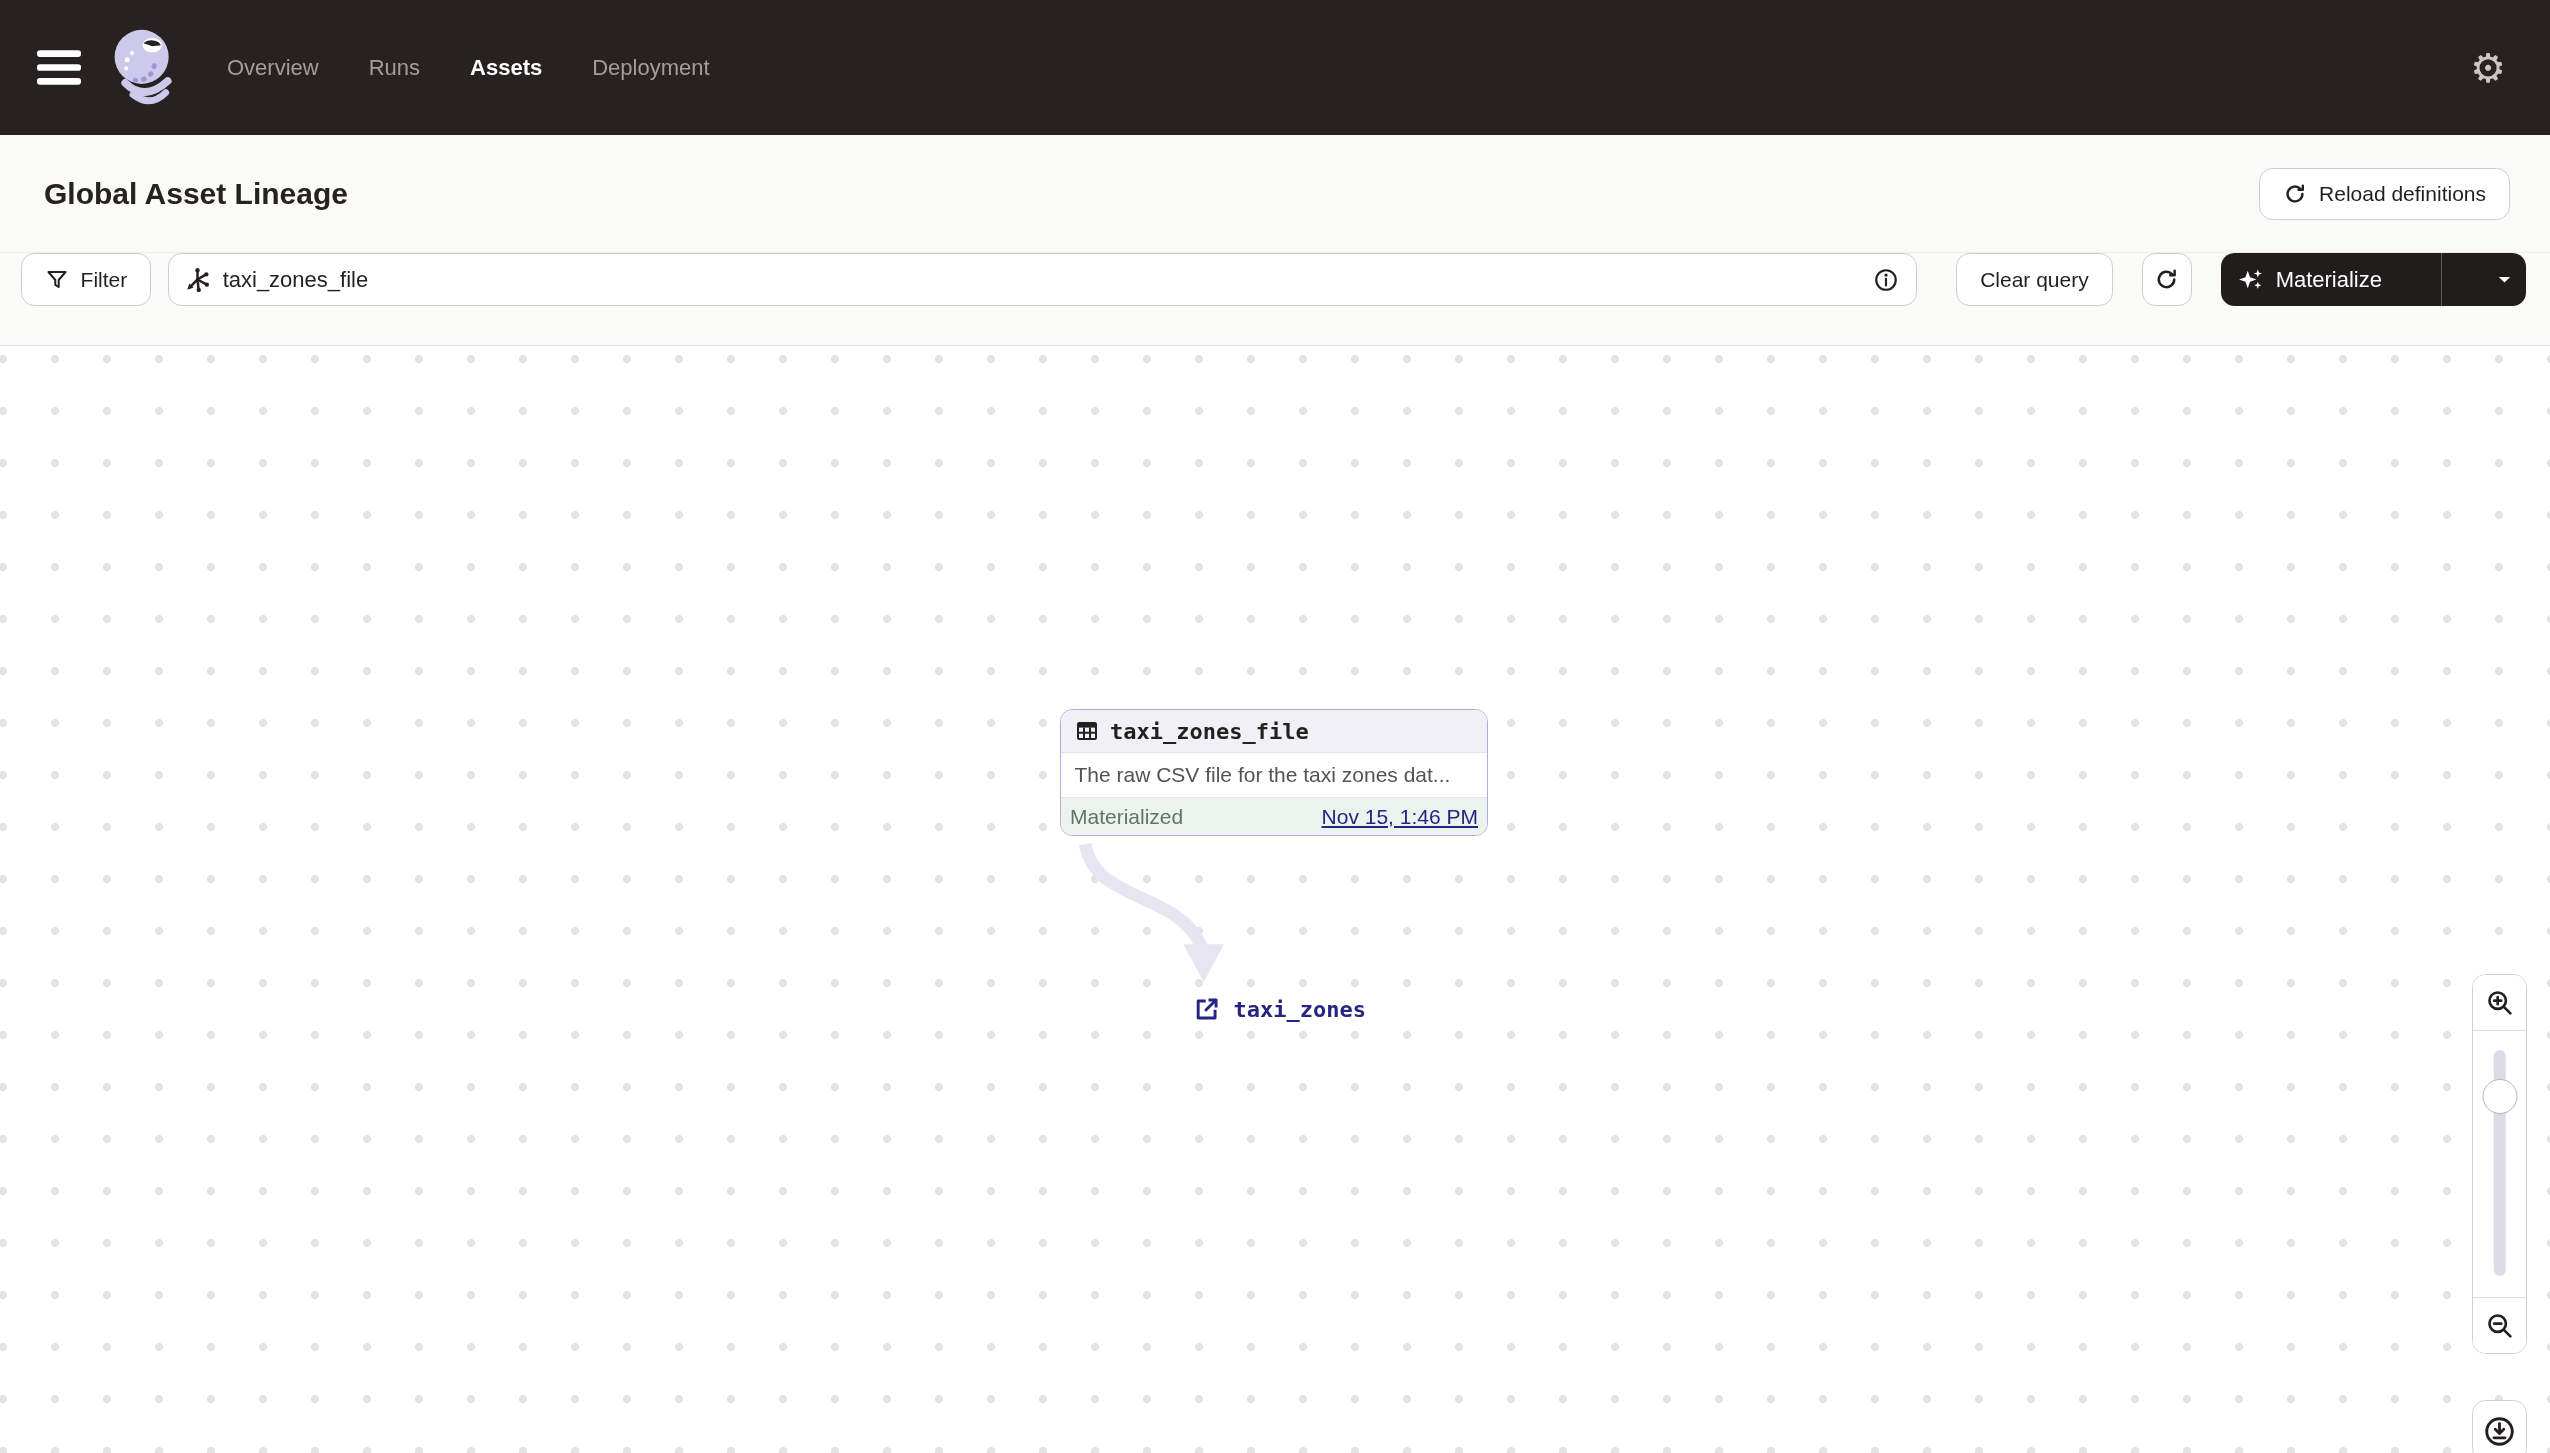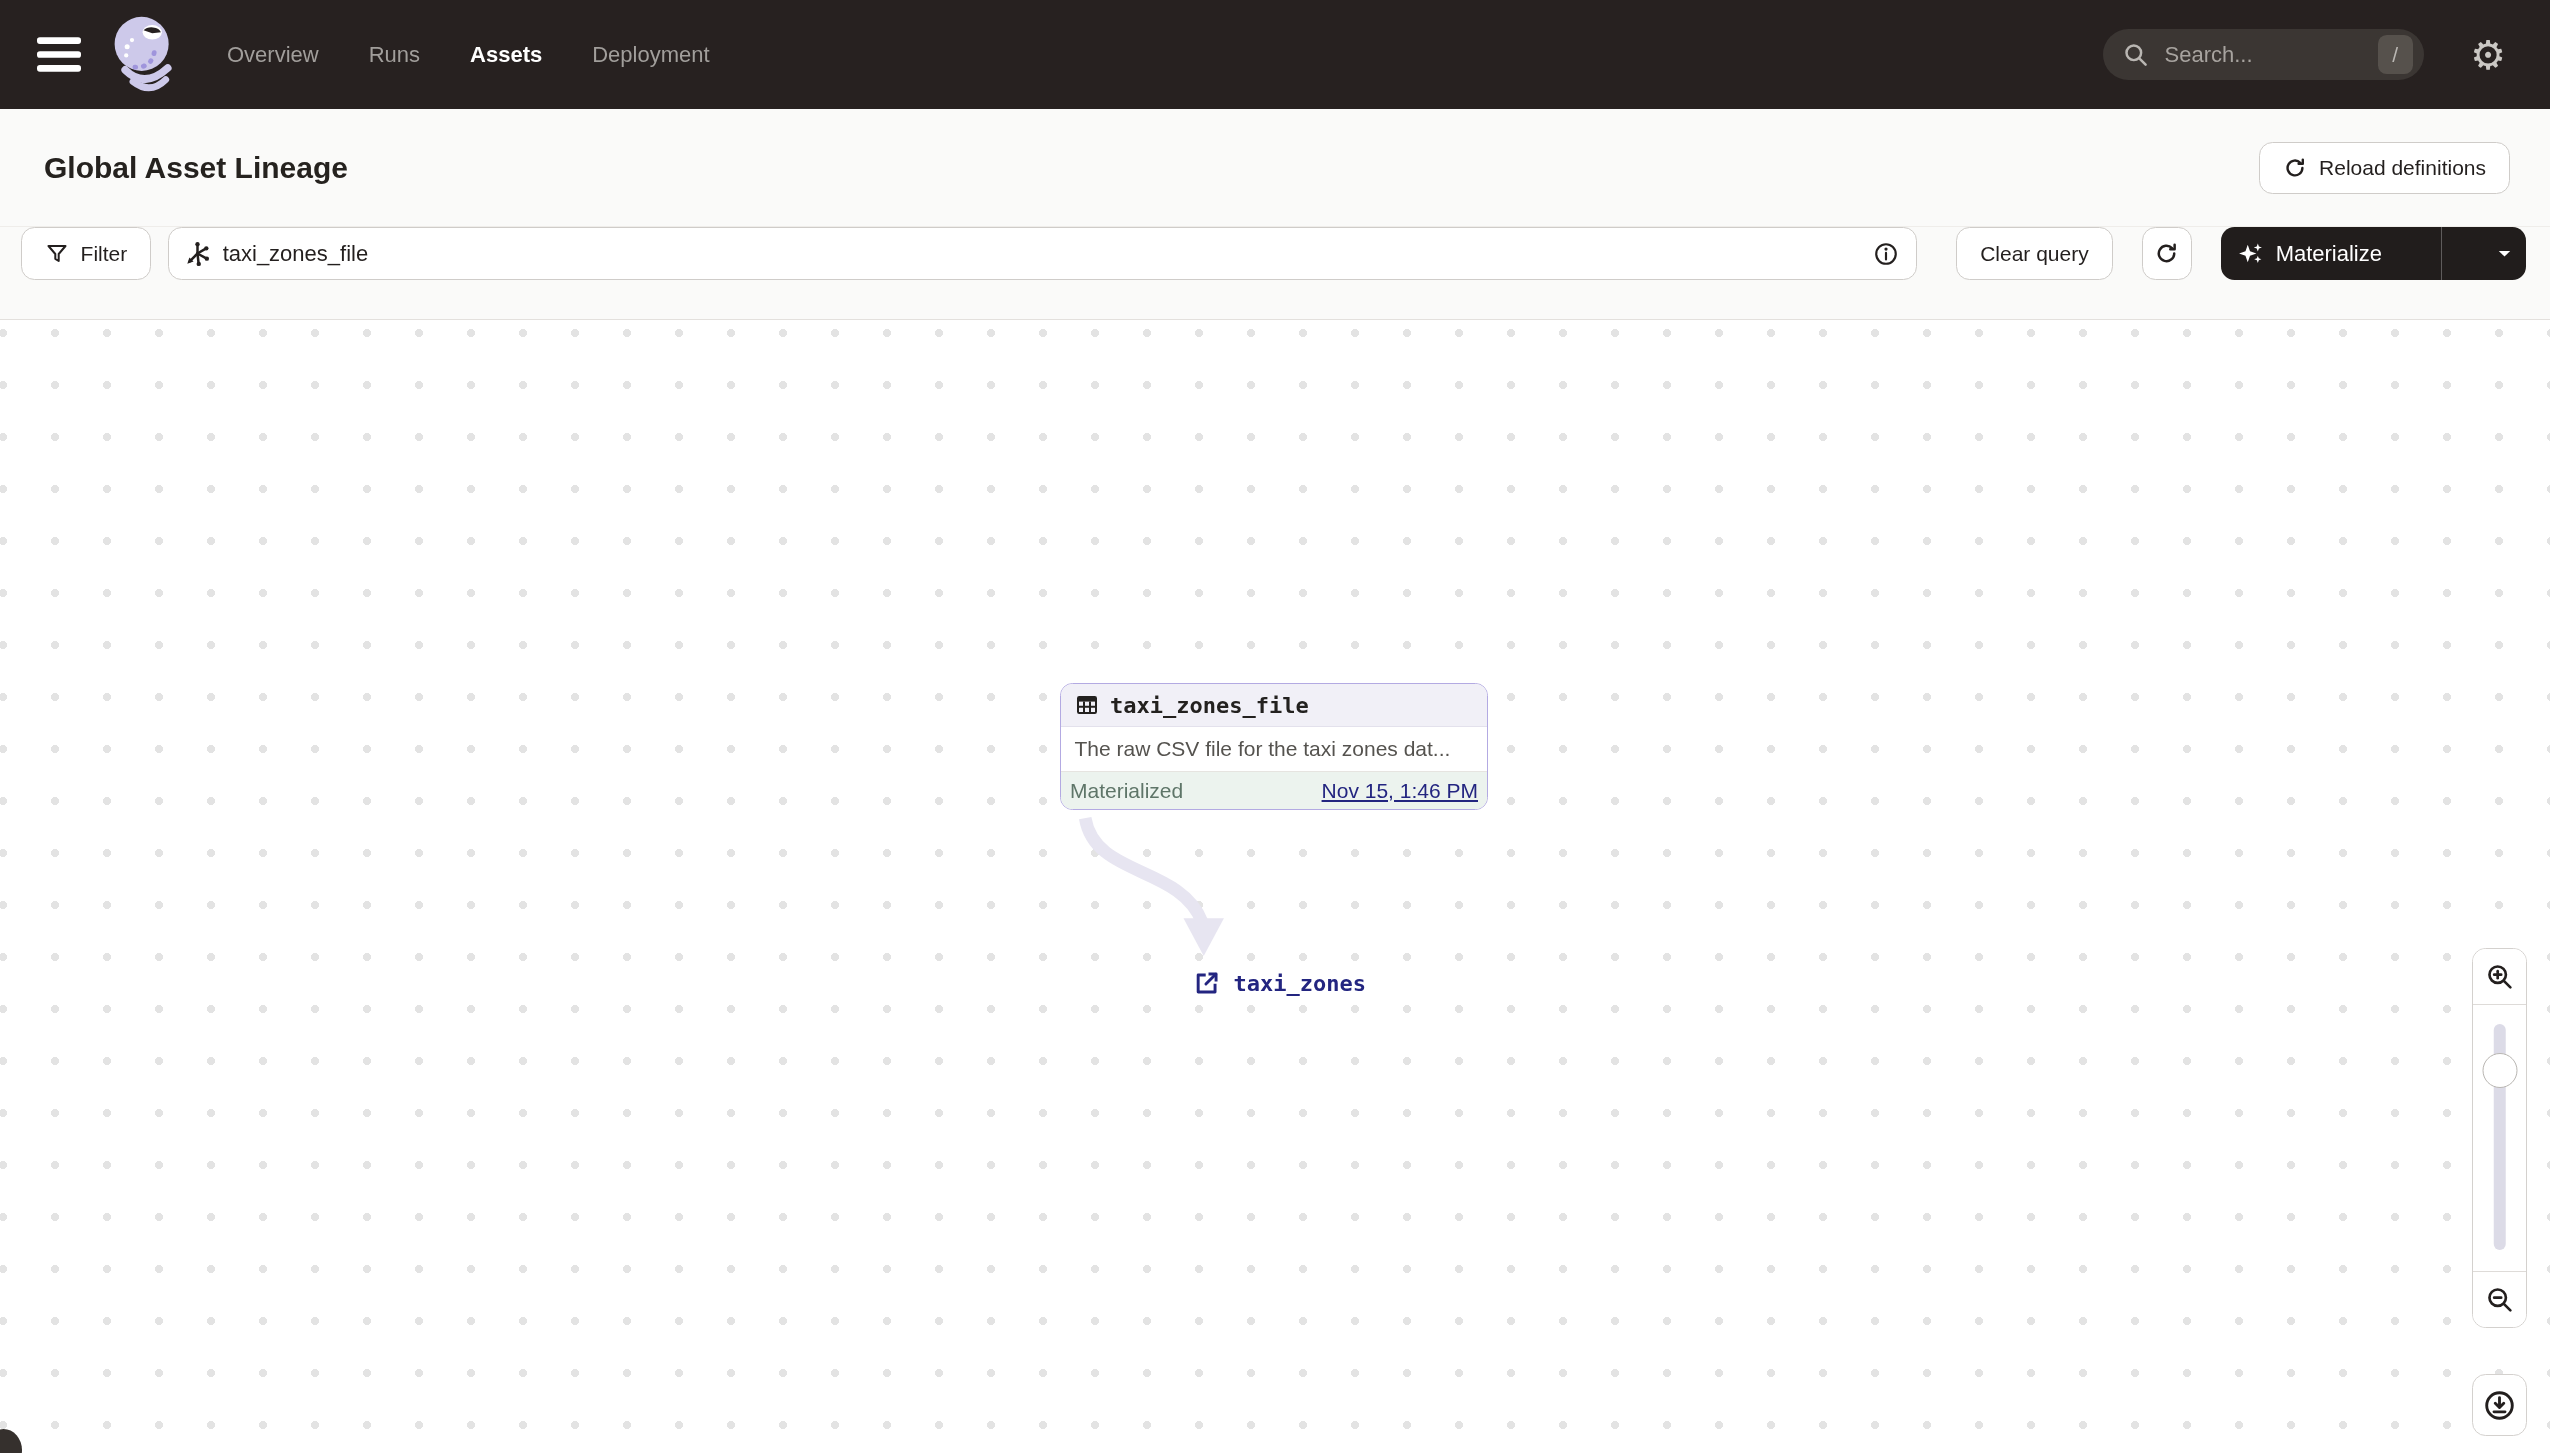--- a/index.html
+++ b/index.html
@@ -1,20 +1,20 @@
 <!DOCTYPE html>
 <html style="--nav-bg: #272120; --dark-btn: #211d1c; --page-bg: #fafaf9; --accent: #b3aae2; --node-header-bg: #f1f0f7; --status-bg: #ecf3ee; --status-text: #5e7568; --navy: #232580; --edge: #e7e5f1;"><head>
 <meta charset="utf-8">
 <style>
   * { margin:0; padding:0; box-sizing:border-box; }
   html,body { width:2550px; height:1453px; overflow:hidden; }
   body { font-family:"Liberation Sans", sans-serif; background:#fff; color:#231f1e; }
 
   
-  .topnav{ height:109px; background:var(--nav-bg,#272120); display:flex; align-items:center; padding:0 44px 0 37px; }
+  .topnav{ height:135px; background:var(--nav-bg,#272120); display:flex; align-items:center; padding:0 44px 0 37px; }
   .hamburger{ width:44px; height:35px; cursor:pointer; flex:none; }
   .logo{ width:83px; height:93px; margin-left:23px; flex:none; cursor:pointer; }
   .navlinks{ display:flex; align-items:center; gap:50px; margin-left:40px; }
   .navlink{ font-size:22px; color:#a19e9b; font-weight:500; cursor:pointer; }
   .navlink.active{ color:#ffffff; font-weight:700; }
   .nav-right{ margin-left:auto; display:flex; align-items:center; gap:46px; }
   .searchpill{ width:321px; height:51px; background:#3b3633; border-radius:26px; display:flex; align-items:center; padding:0 11.6px 0 19px; cursor:text; }
   .searchpill svg{ flex:none; }
   .searchpill input{ flex:1; min-width:0; background:transparent; border:none; outline:none; color:#e8e6e3; font-size:22px; margin-left:15.4px; font-family:"Liberation Sans",sans-serif; }
   .searchpill input::placeholder{ color:#a7a39f; }
@@ -93,28 +93,20 @@
   </svg>
 
   <nav class="navlinks">
     <span class="navlink">Overview</span>
     <span class="navlink">Runs</span>
     <span class="navlink active">Assets</span>
     <span class="navlink">Deployment</span>
   </nav>
 
   <div class="nav-right">
-    <div class="searchpill">
-      <svg width="27" height="27" viewBox="0 0 24 24" fill="none" stroke="#b9b6b2" stroke-width="2.2" stroke-linecap="round">
-        <circle cx="10.5" cy="10.5" r="6.5"></circle>
-          <line x1="15.6" y1="15.6" x2="21" y2="21"></line>
-      </svg>
-      <input placeholder="Search..." style="">
-      <span class="kbd">/</span>
-    </div>
     <span class="gear">⚙</span>
   </div>
 </header>
 
 <section class="pageheader">
   <h1 class="pagetitle">Global Asset Lineage</h1>
   <button class="btn">
     <svg width="24" height="24" viewBox="0 0 24 24" fill="none" stroke="#231f1e" stroke-width="2.4" stroke-linecap="round">
       <path d="M19.4 12a7.4 7.4 0 1 1-2.1-5.2"></path>
       <polyline points="19.8,3.6 19.8,7.8 15.6,7.8" stroke-linejoin="round"></polyline>

